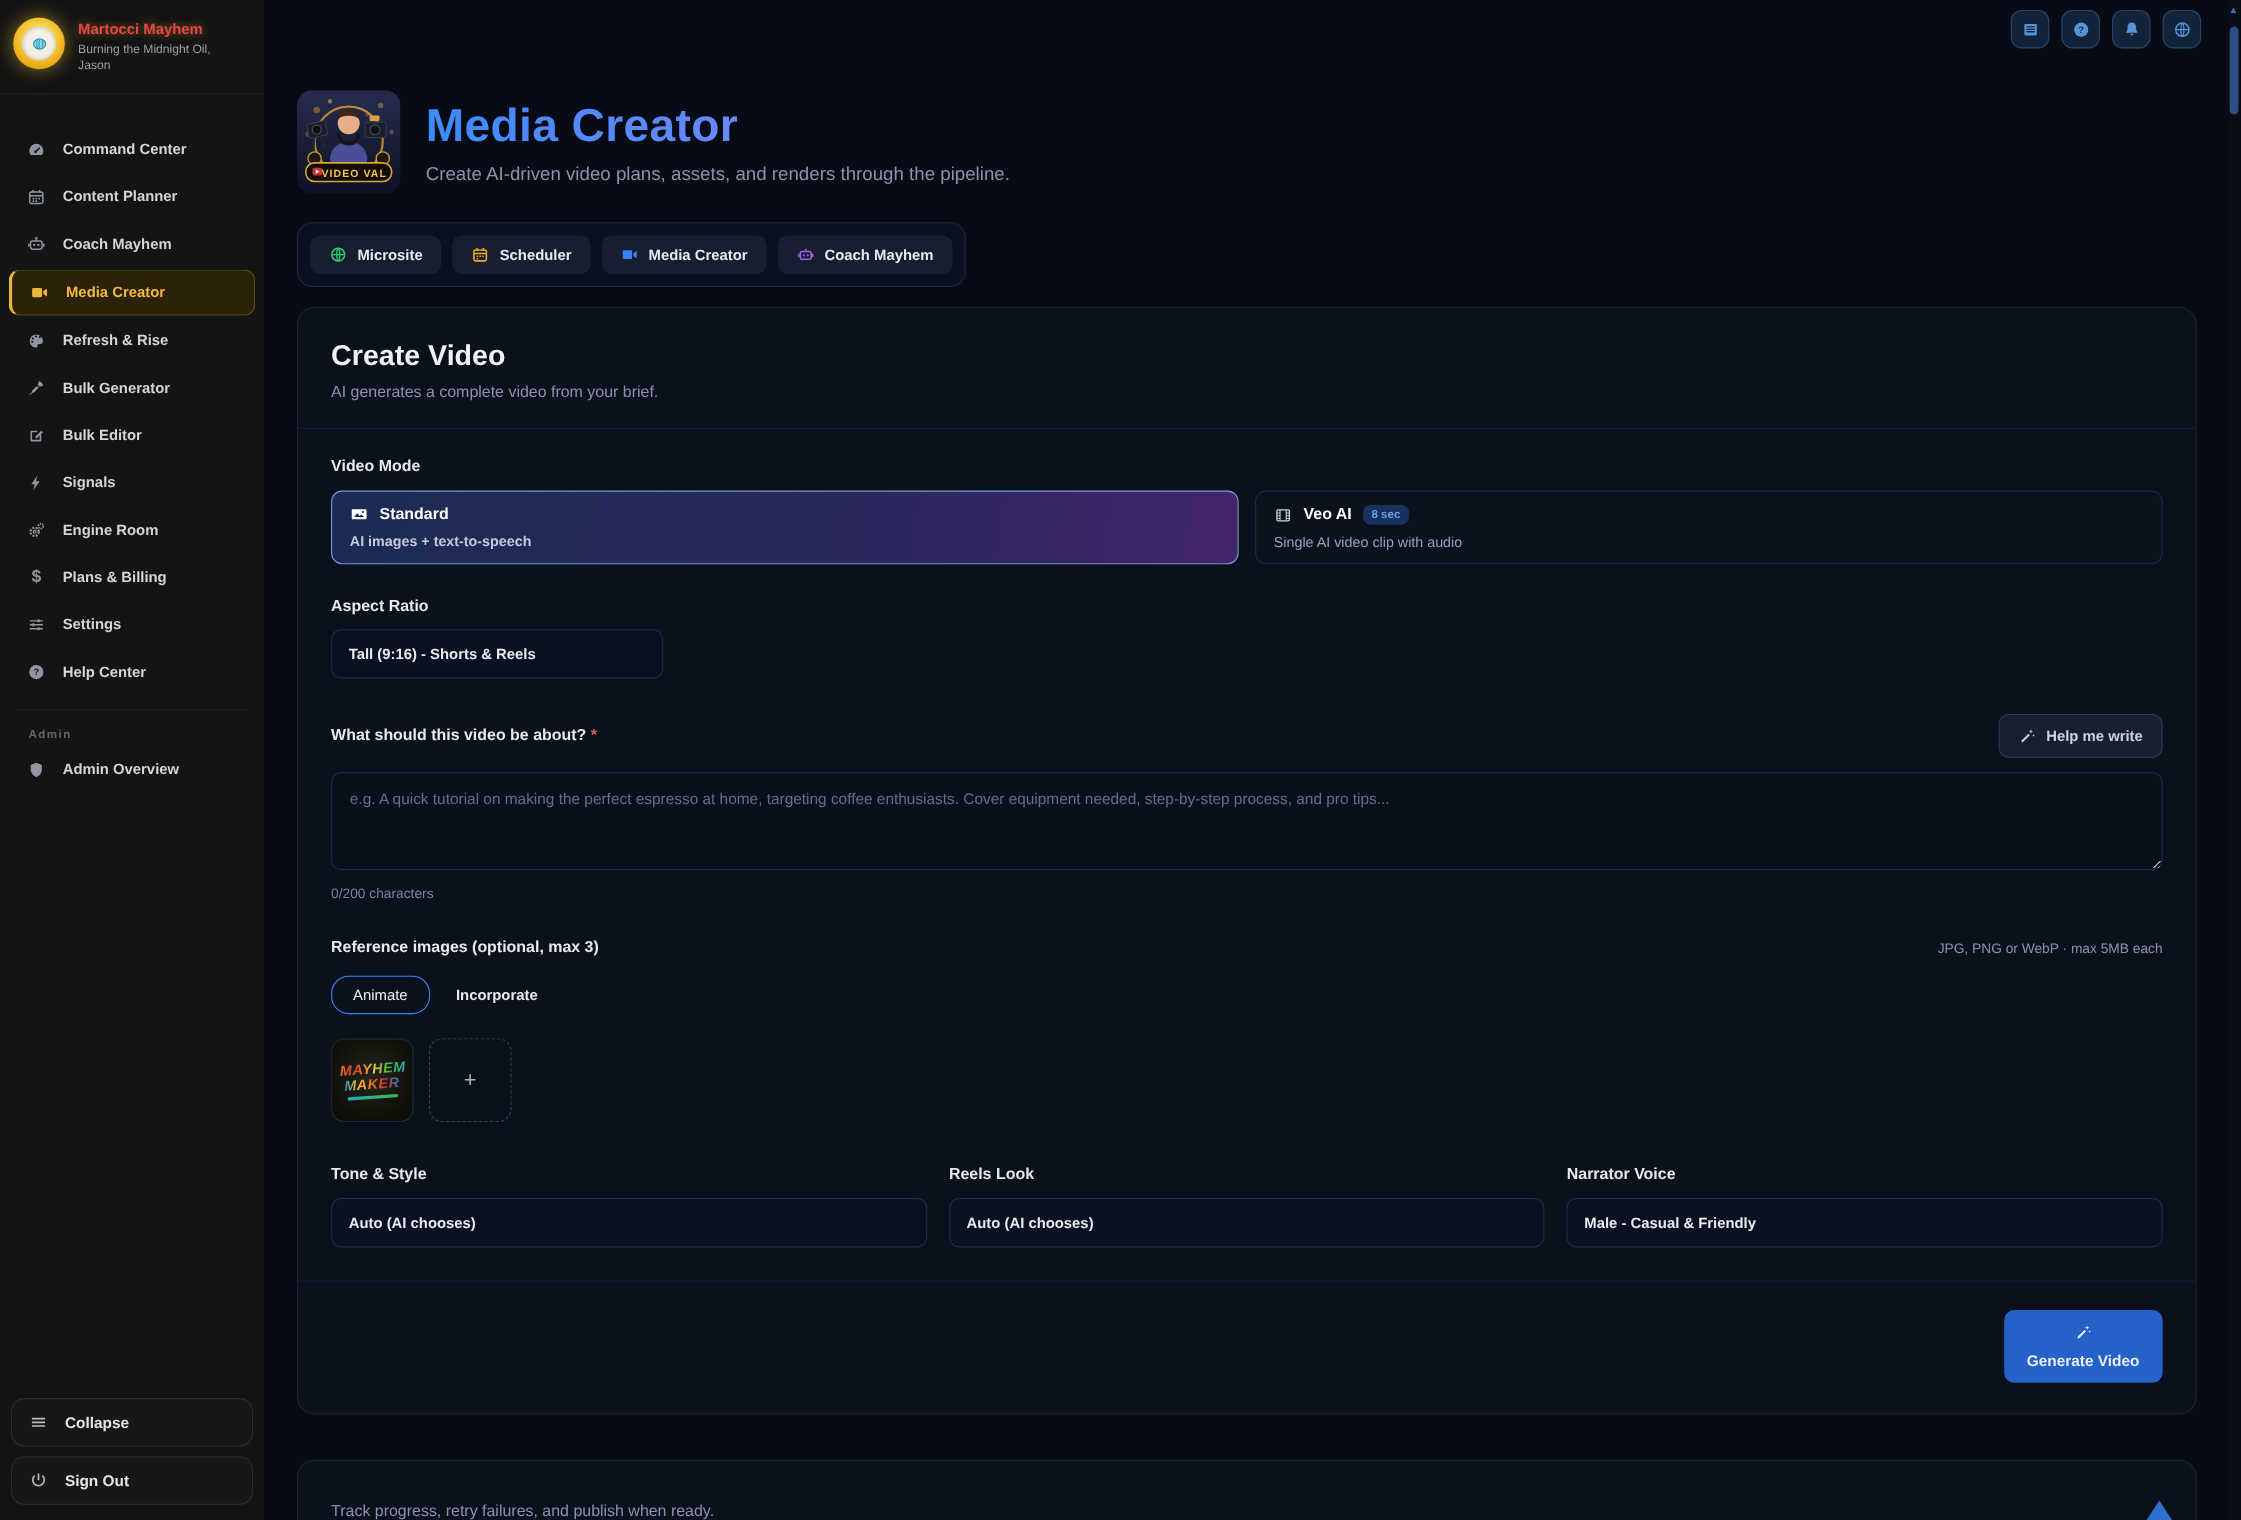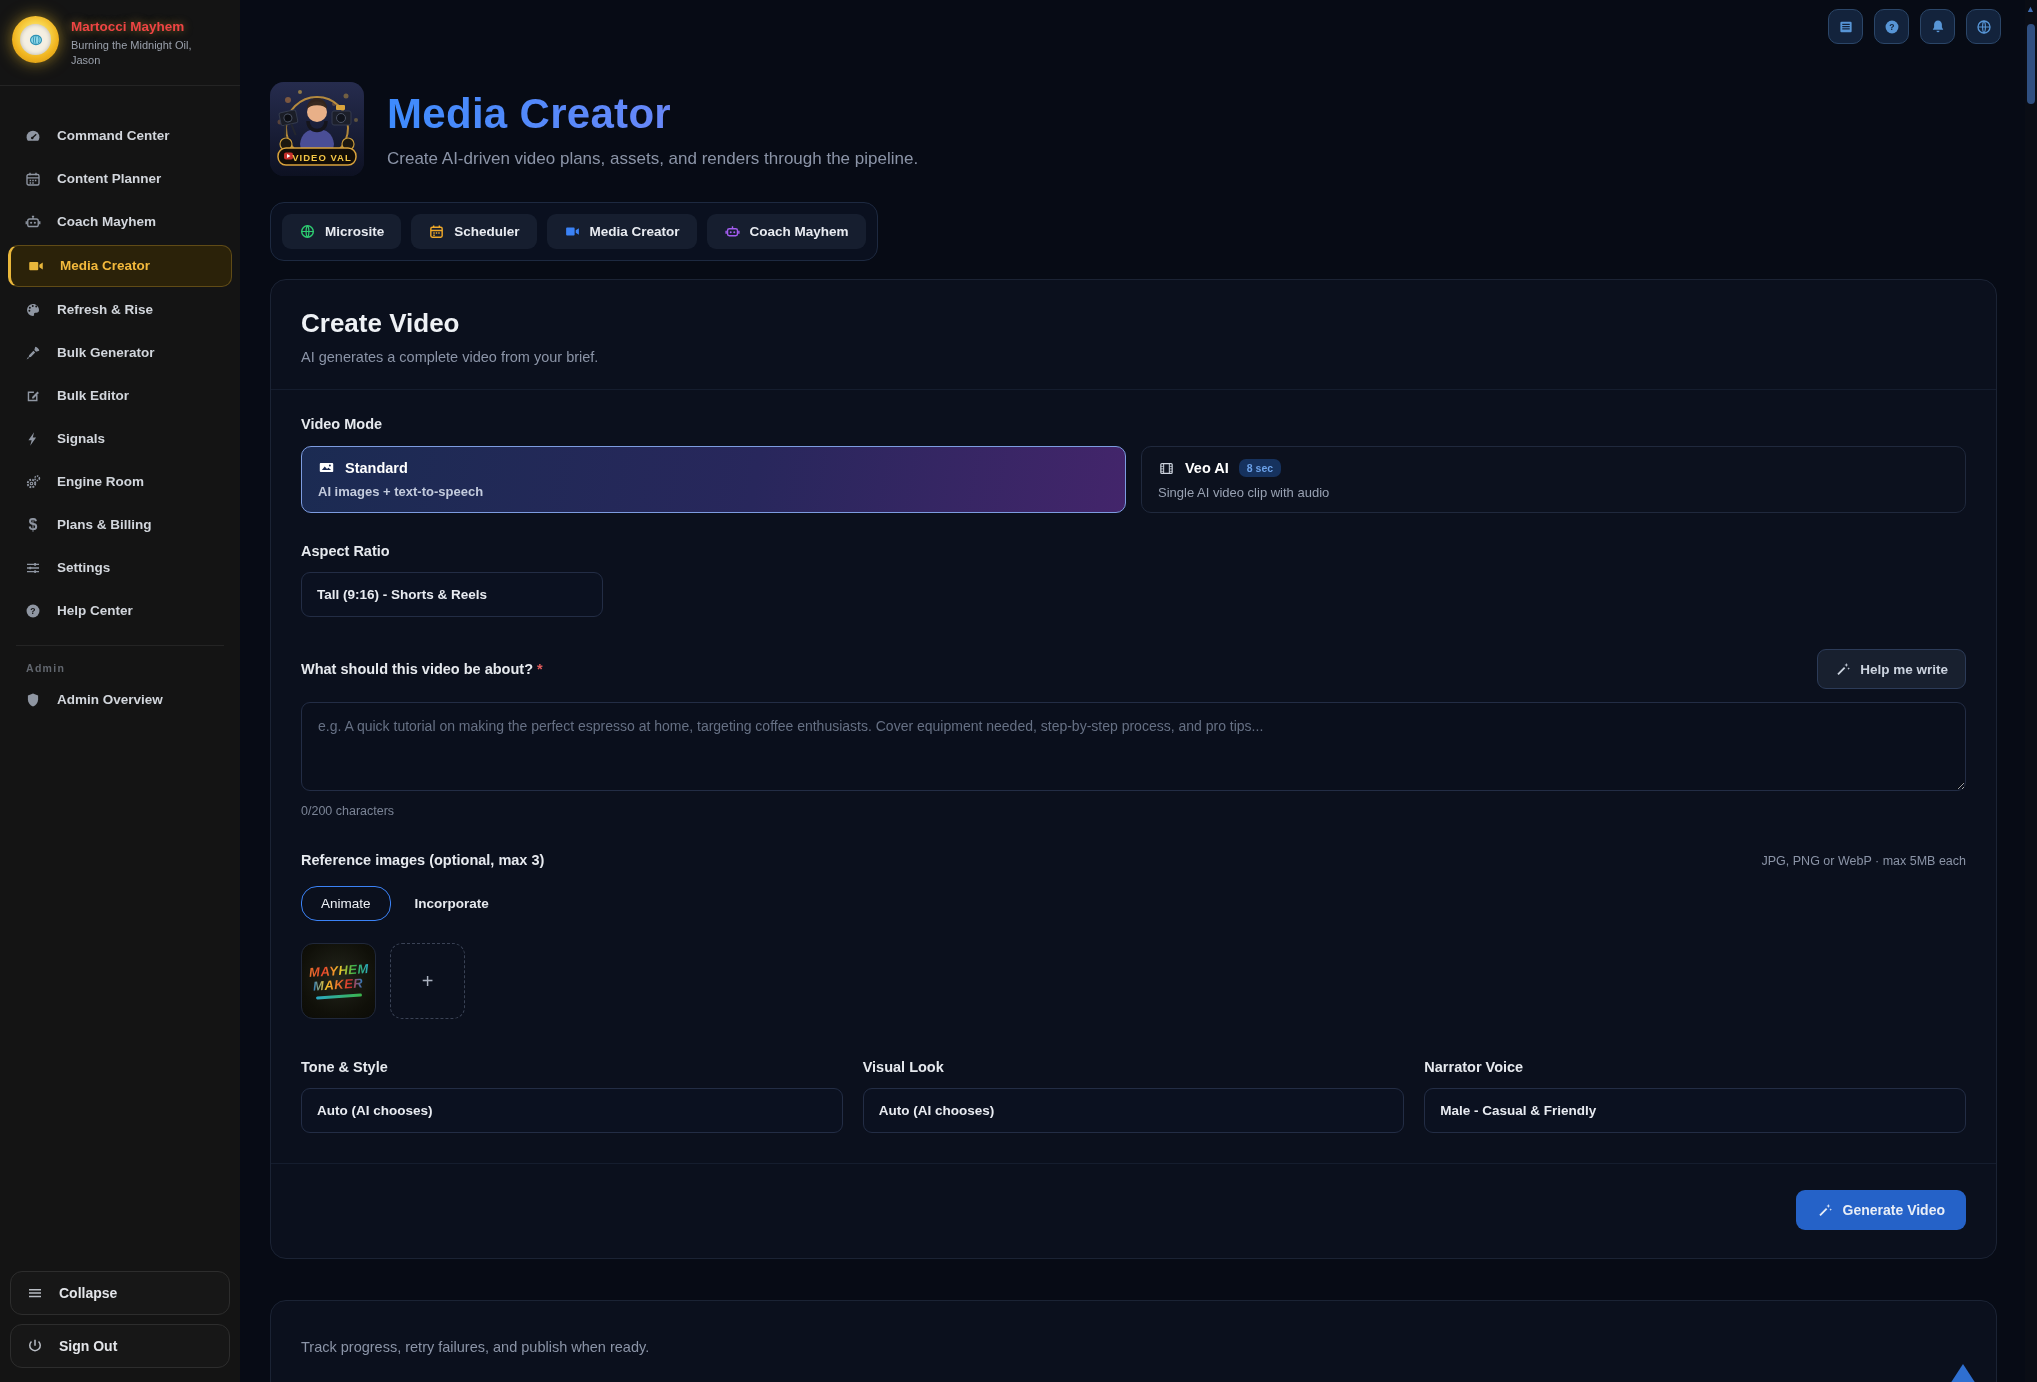--- a/index.html
+++ b/index.html
@@ -197,20 +197,21 @@
 
   .selects-row { display:grid; grid-template-columns:1fr 1fr 1fr; gap:20px; margin-top:40px; }
   .selects-row .selectbox { margin-top:13px; }
 
   .gen-row { display:flex; justify-content:flex-end; margin-top:26px; }
   .generate-btn {
     background:#2562c8; border:none; border-radius:9px;
     color:#e9eef7; font-weight:700; font-size:14px;
     padding:12px 21px; display:flex; align-items:center; gap:10px; cursor:pointer;
     font-family:"Liberation Sans", sans-serif;
+    flex-direction:column;
   }
 
   .jobs-card { margin-top:41px; height:260px; }
 
   
   .scrollbar {
     position:absolute; right:0; top:0; width:12px; height:100%;
     background:#0a0d15; z-index:5;
   }
   .scroll-up { position:absolute; top:4px; left:1px; color:#3f6db3; font-size:9px; }
@@ -585,21 +586,21 @@
           <span>+</span>
         </button>
       </div>
 
       <div class="selects-row">
         <div>
           <div class="field-label">Tone &amp; Style</div>
           <div class="selectbox">Auto (AI chooses)</div>
         </div>
         <div>
-          <div class="field-label">Visual Look</div>
+          <div class="field-label">Reels Look</div>
           <div class="selectbox">Auto (AI chooses)</div>
         </div>
         <div>
           <div class="field-label">Narrator Voice</div>
           <div class="selectbox">Male - Casual &amp; Friendly</div>
         </div>
       </div>
 
       <div class="hr" style="margin-top:30px;"></div>
       <div class="gen-row">

